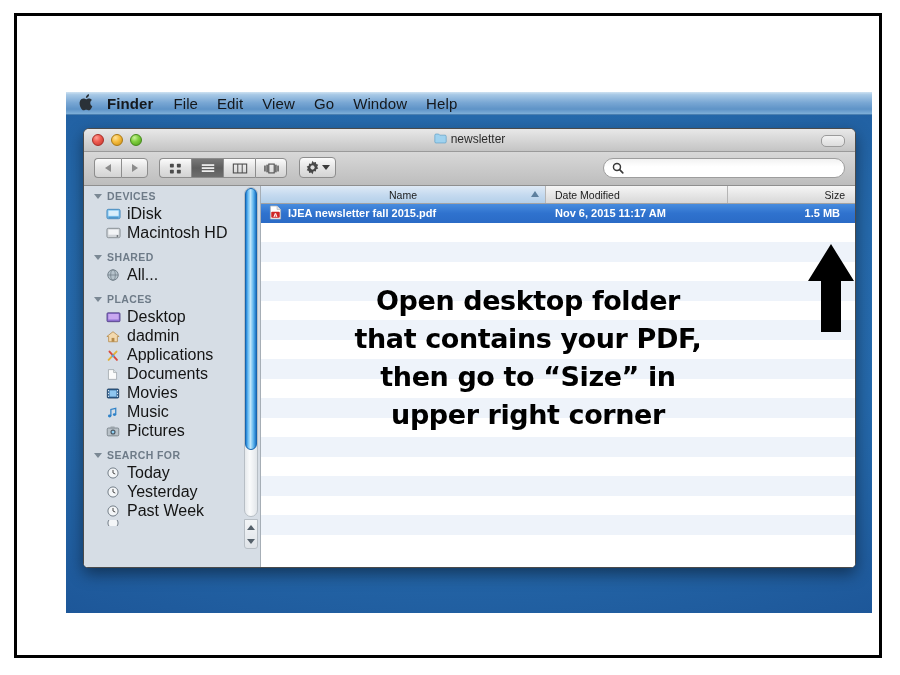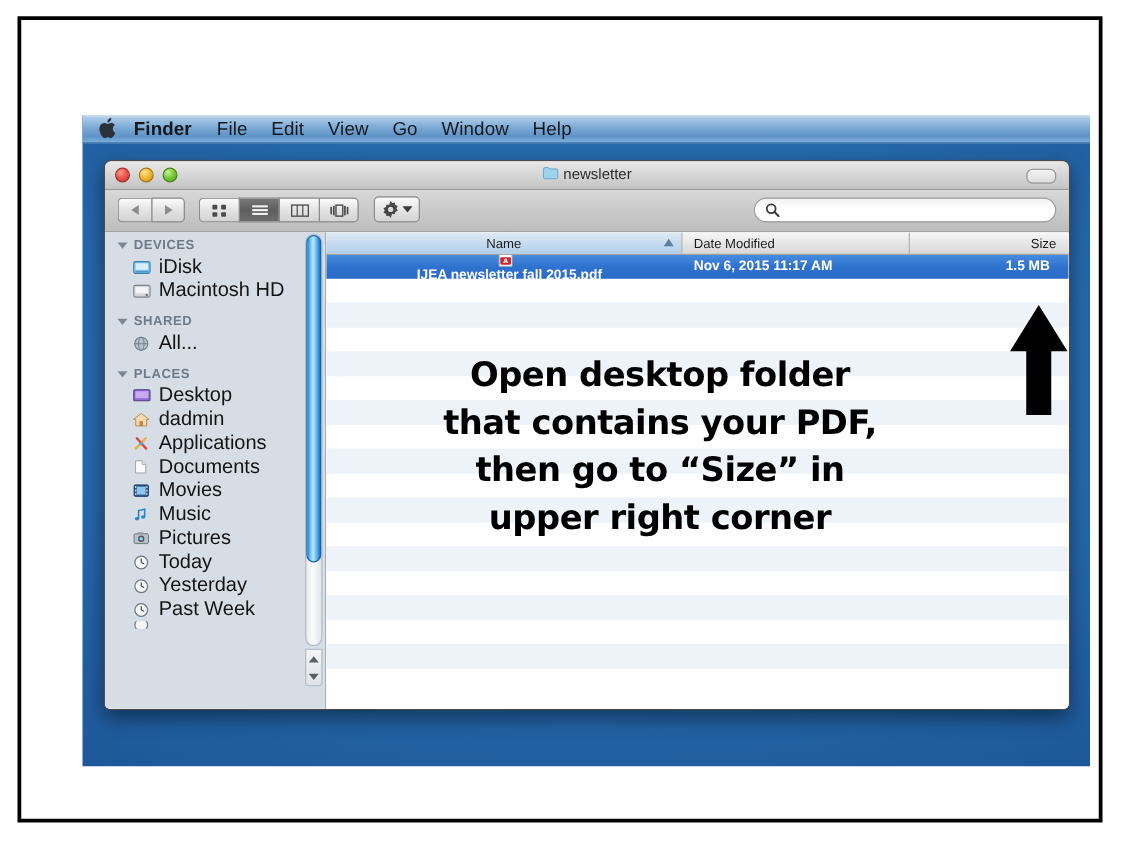--- a/index.html
+++ b/index.html
@@ -317,21 +317,21 @@
   .frow {
     height: 19.5px;
     display: flex;
     align-items: center;
     font-size: 11px;
     color: #111;
     box-sizing: border-box;
   }
   .frow.alt { background: #eef3fa; }
   .frow.sel { background: linear-gradient(to bottom, #4a8fe0 0%, #2f72ce 52%, #2a6bc6 100%); color: #fff; font-weight: bold; }
-  .cell.name { width: 285px; display: flex; align-items: center; padding-left: 8px; box-sizing: border-box; flex-direction: column; }
+  .cell.name { width: 285px; display: flex; align-items: center; padding-left: 8px; box-sizing: border-box; }
   .cell.date { width: 182px; padding-left: 9px; box-sizing: border-box; }
   .cell.size { flex: 1; text-align: right; padding-right: 15px; box-sizing: border-box; }
   .pdfico { width: 13px; height: 15px; margin-right: 6px; flex: 0 0 auto; }
 
   
   #hscrollrow {
     position: relative;
     height: 18px;
     background: linear-gradient(to bottom, #efefef, #dedede);
     border-top: 1px solid #a9a9a9;
@@ -607,20 +607,24 @@
                 <svg viewBox="0 0 16 14" width="14" height="13">
                   <rect x="1.4" y="3" width="13.2" height="9" rx="1.4" fill="#b9c2c9" stroke="#6e777e" stroke-width="0.9"></rect>
                   <rect x="5" y="1.4" width="5" height="2" rx="0.6" fill="#9aa3aa"></rect>
                   <circle cx="8" cy="7.6" r="2.9" fill="#4a5560"></circle>
                   <circle cx="8" cy="7.6" r="1.6" fill="#8fd2f5"></circle>
                 </svg>
               </span>
               <span>Pictures</span>
             </div>
 
+            <div class="sbgroup" style="margin-top:5px;">
+              <span class="dtri"></span>
+              <span>SEARCH FOR</span>
+            </div>
             <div class="sbitem">
               <span class="ico">
                 <svg viewBox="0 0 16 16" width="14" height="14">
                   <circle cx="8" cy="8" r="5.8" fill="#f4f6f8" stroke="#6f7a84" stroke-width="1.1"></circle>
                   <line x1="8" y1="8" x2="8" y2="4.5" stroke="#444" stroke-width="1.1"></line>
                   <line x1="8" y1="8" x2="10.6" y2="9.2" stroke="#444" stroke-width="1.1"></line>
                 </svg>
               </span>
               <span>Today</span>
             </div>

